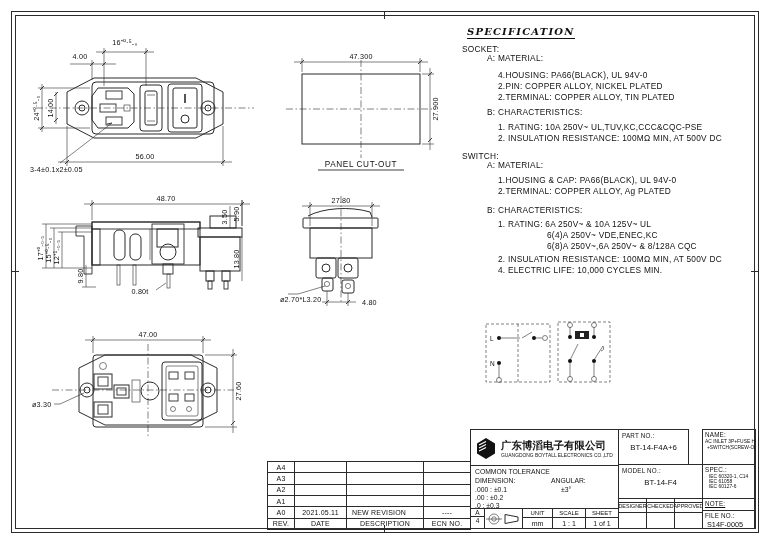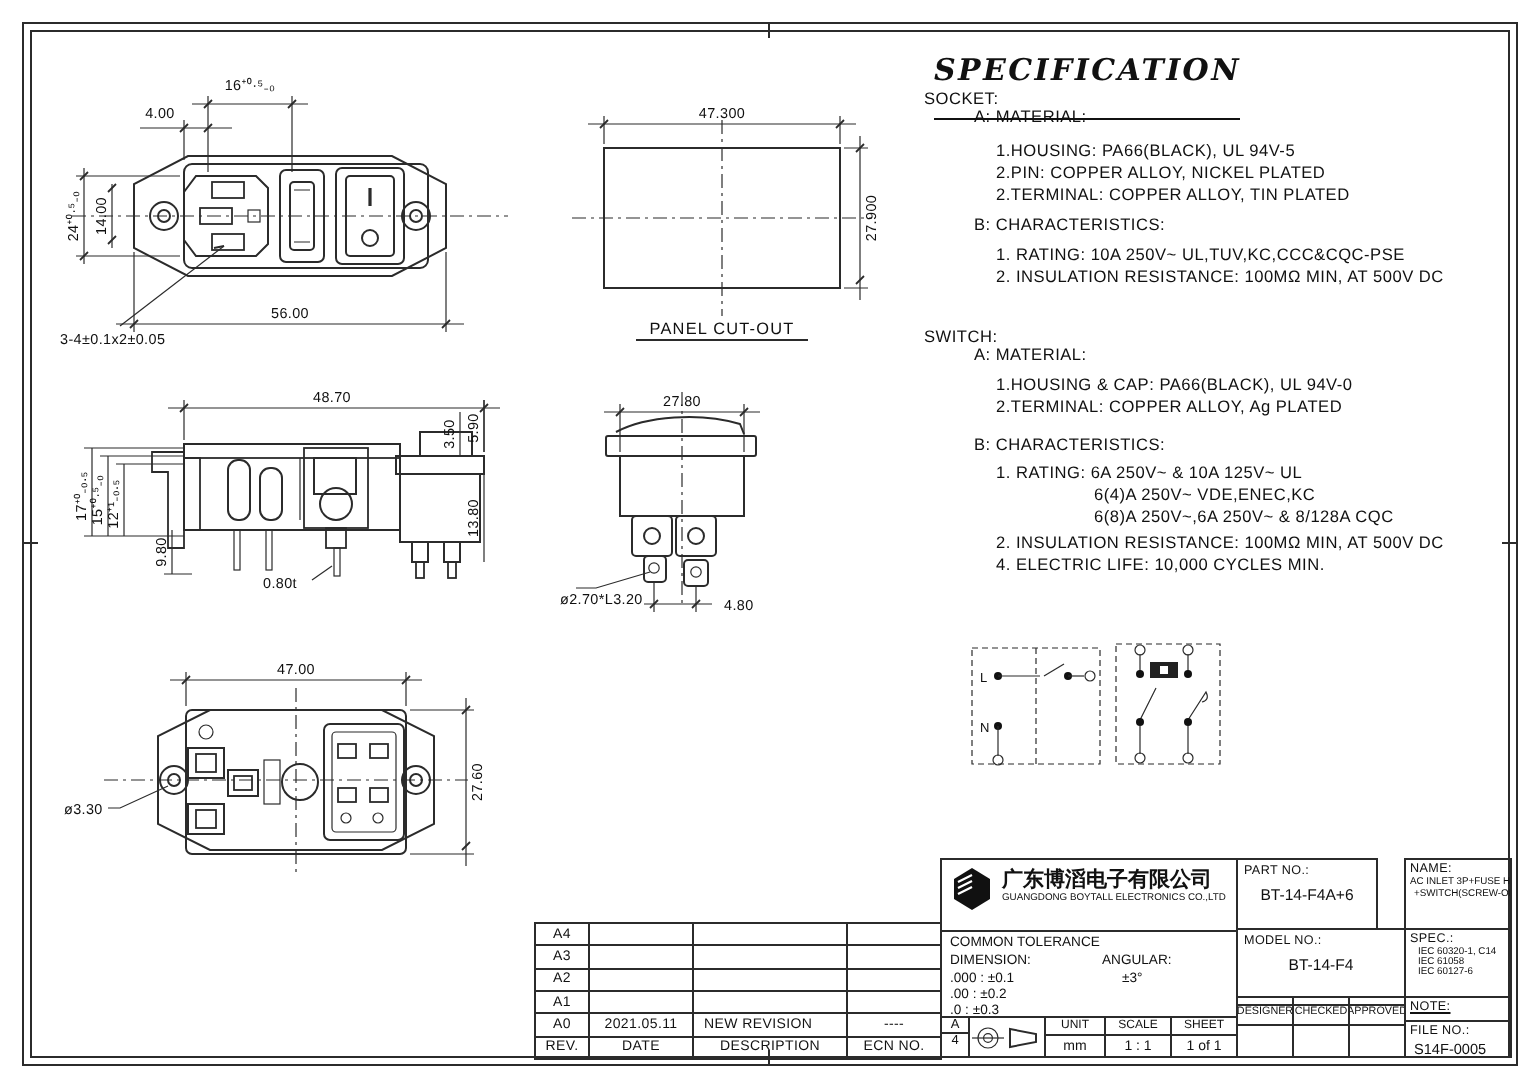--- a/index.html
+++ b/index.html
@@ -14,42 +14,42 @@
   svg{overflow:visible;}
   svg text{font-family:"Liberation Sans",sans-serif;font-size:7.2px;fill:#101010;letter-spacing:.2px;}
   .ln{fill:none;stroke:#2b2b2b;stroke-width:1;}
   .lnt{fill:none;stroke:#2b2b2b;stroke-width:.6;}
   .tk{stroke:#2b2b2b;stroke-width:.9;fill:none;}
   .cl{stroke-dasharray:7 2.5 1.5 2.5;}
   .dsh{stroke-dasharray:3 2;}
   .thk{stroke-width:1.6;}
   
   .specTitle{left:467px;top:26px;font-family:"DejaVu Serif","Liberation Serif",serif;
-             font-style:italic;font-weight:bold;font-size:15px;letter-spacing:1.2px;
-             border-bottom:1.6px solid #111;padding-bottom:15px;}
+             font-style:italic;font-weight:bold;font-size:10px;letter-spacing:1.2px;
+             border-bottom:1.6px solid #111;padding-bottom:1px;}
   .specBox{left:456px;top:44px;width:302px;font-size:8.3px;line-height:11px;letter-spacing:.25px;white-space:nowrap;}
   .sl{position:relative;}
   .i0{padding-left:6px;}
   .i1{padding-left:31px;}
   .i2{padding-left:42px;}
   .i3{padding-left:91px;}
   .mtn2{margin-top:-2px;} .mt2{margin-top:2px;} .mt3{margin-top:3px;}
-  .mt4{margin-top:4px;} .mt6{margin-top:6px;} .mt7{margin-top:19px;} .mt8{margin-top:8px;}
+  .mt4{margin-top:4px;} .mt6{margin-top:6px;} .mt7{margin-top:7px;} .mt8{margin-top:8px;}
   
   .rev{left:267px;top:461px;width:203px;height:68px;display:grid;
        grid-template-columns:27px 52px 77px 47px;grid-auto-rows:11.33px;
        border-left:1px solid #2b2b2b;border-top:1px solid #2b2b2b;font-size:7px;}
   .rc{border-right:1px solid #2b2b2b;border-bottom:1px solid #2b2b2b;
       display:flex;align-items:center;justify-content:center;overflow:hidden;letter-spacing:.2px;}
   .rcl{justify-content:flex-start;padding-left:5px;}
   
   .tbwrap{left:470px;top:429px;width:286px;height:100px;font-size:7px;}
   .tb{position:absolute;border:1px solid #2b2b2b;box-sizing:border-box;overflow:hidden;}
   .lbl{font-size:6.3px;letter-spacing:.2px;}
-  .company{display:flex;gap:4px;padding:3px 2px 2px 4px;}
+  .company{display:flex;align-items:center;gap:4px;padding:3px 2px 2px 4px;}
   .cn{font-family:"DejaVu Sans",sans-serif;font-weight:bold;font-size:10.5px;white-space:nowrap;}
   .en{font-size:4.9px;white-space:nowrap;letter-spacing:0;}
   .cellLab{display:block;border-bottom:1px solid #2b2b2b;text-align:center;font-size:6px;padding:1px 0;}
   .cellVal{display:block;text-align:center;font-size:7px;padding-top:2px;}
 </style>
 </head>
 <body>
 
 <div class="page">
 
@@ -252,21 +252,21 @@
       <text x="213" y="63" transform="rotate(-90 213 63)" text-anchor="middle">27.60</text>
       <path class="lnt" d="M56,65 L32,76 H26"></path>
       <text x="4" y="79">ø3.30</text>
     </g>
   </svg>
 
   <div class="abs specTitle">SPECIFICATION</div>
   <div class="abs specBox">
     <div class="sl i0">SOCKET:</div>
     <div class="sl i1 mtn2">A: MATERIAL:</div>
-    <div class="sl i2 mt6">1.HOUSING: PA66(BLACK), UL 94V-5</div>
+    <div class="sl i2 mt6">4.HOUSING: PA66(BLACK), UL 94V-0</div>
     <div class="sl i2">2.PIN: COPPER ALLOY, NICKEL PLATED</div>
     <div class="sl i2">2.TERMINAL: COPPER ALLOY, TIN PLATED</div>
     <div class="sl i1 mt4">B: CHARACTERISTICS:</div>
     <div class="sl i2 mt4">1. RATING: 10A 250V~ UL,TUV,KC,CCC&amp;CQC-PSE</div>
     <div class="sl i2">2. INSULATION RESISTANCE: 100MΩ MIN, AT 500V DC</div>
     <div class="sl i0 mt7">SWITCH:</div>
     <div class="sl i1 mtn2">A: MATERIAL:</div>
     <div class="sl i2 mt4">1.HOUSING &amp; CAP: PA66(BLACK), UL 94V-0</div>
     <div class="sl i2">2.TERMINAL: COPPER ALLOY, Ag PLATED</div>
     <div class="sl i1 mt8">B: CHARACTERISTICS:</div>

